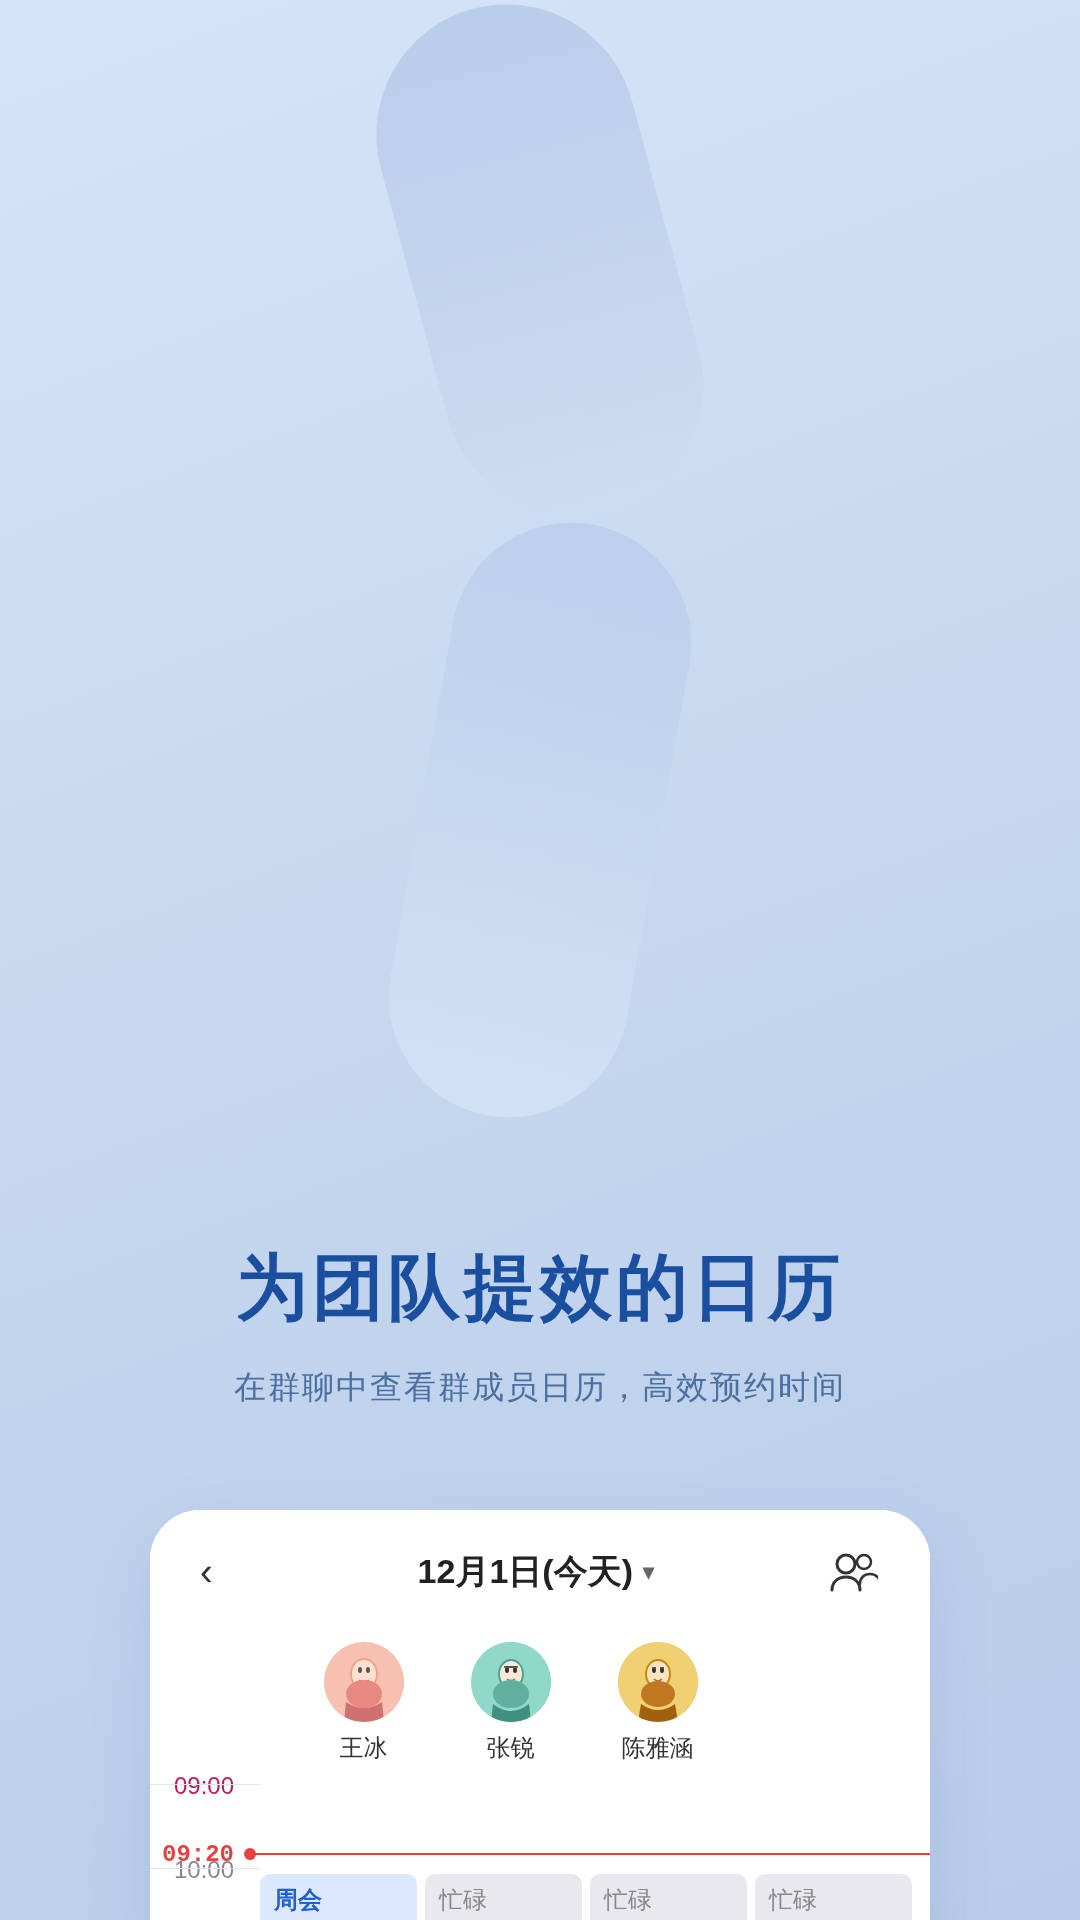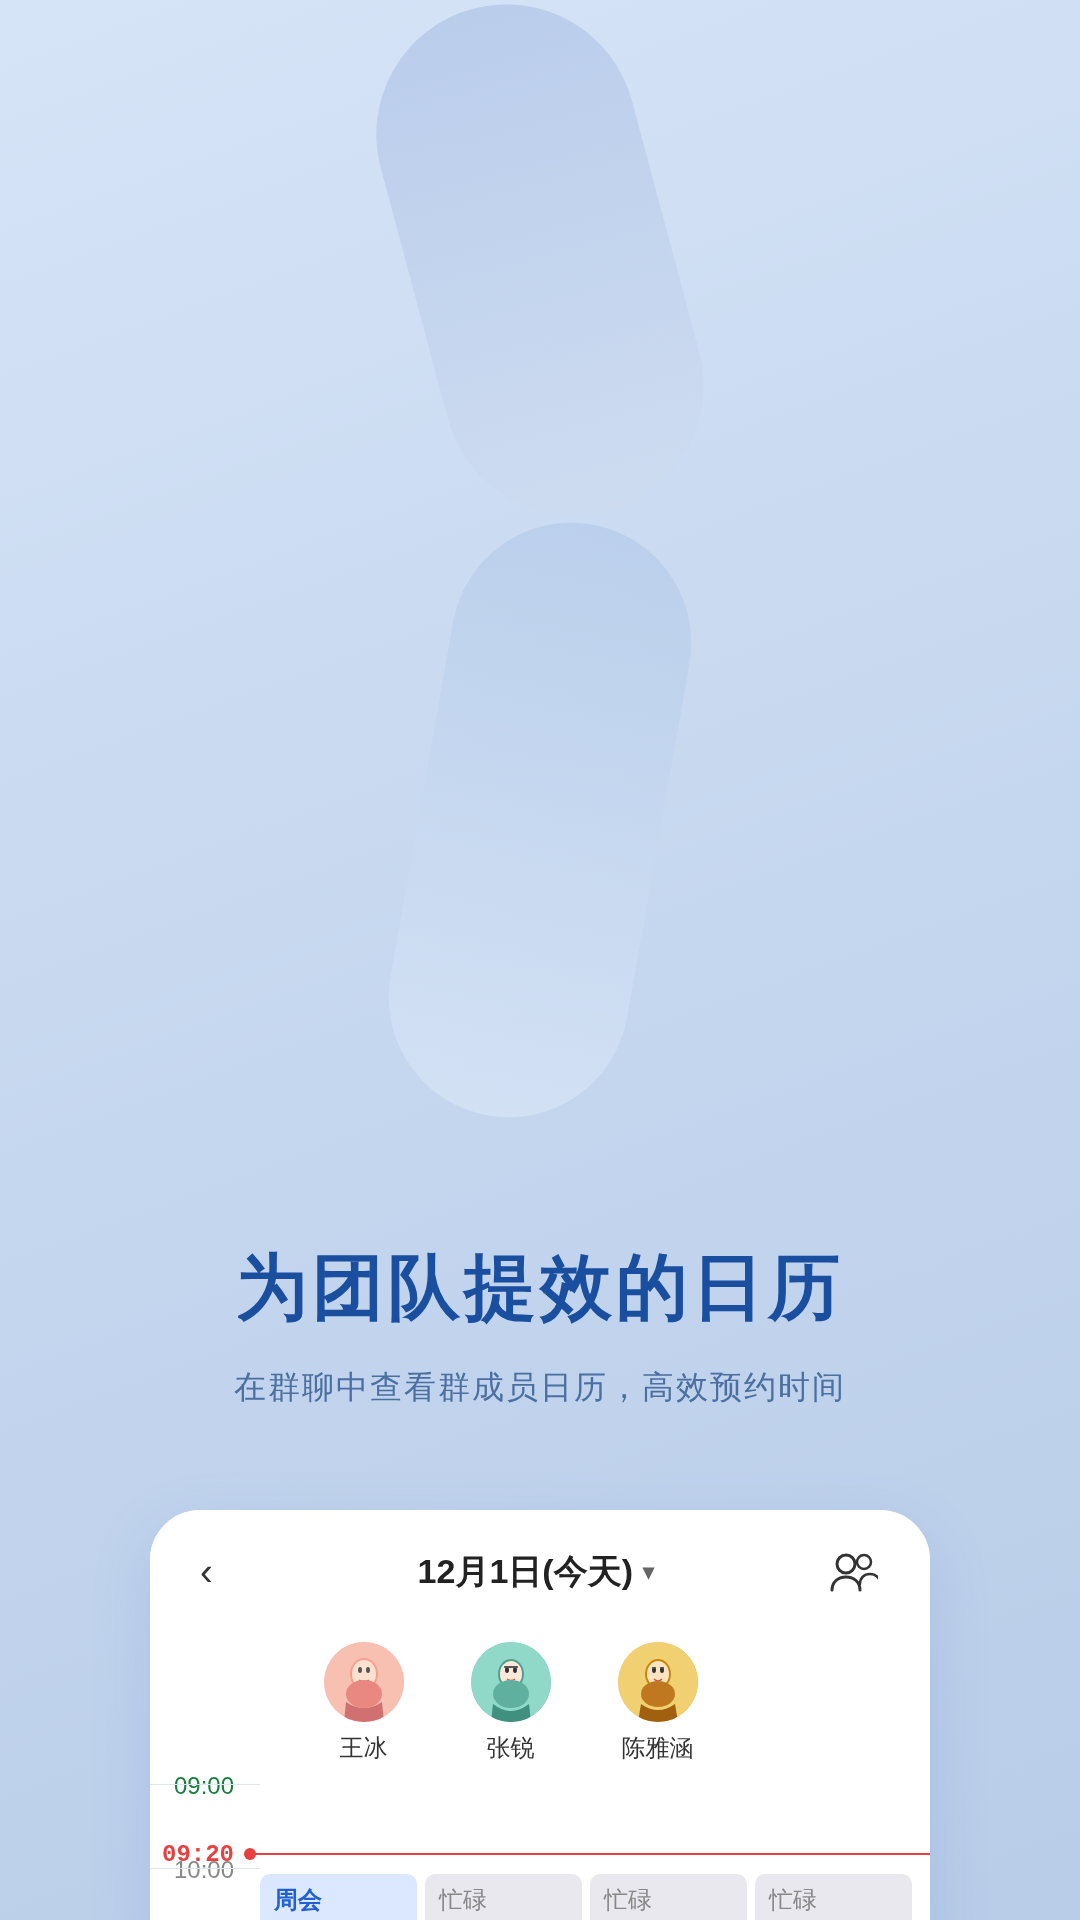--- a/index.html
+++ b/index.html
@@ -256,21 +256,21 @@
       </div>
       <span class="avatar-name">陈雅涵</span>
     </div>
 
   </div>
 
   <div style="background:#fff; position: relative; padding-bottom: 20px;">
 
     <div style="display:flex; min-height:56px; position:relative; align-items:flex-start;">
       <div style="width:100px;flex-shrink:0;position:relative;">
-        <span style="position:absolute;top:-12px;right:16px;font-size:24px;color:#15803d;margin-left:38px;">09:00</span>
+        <span style="position:absolute;top:-12px;right:16px;font-size:24px;color:#be185d;margin-left:38px;">09:00</span>
         <div style="position:absolute;top:0;left:0;right:-10px;height:1px;background:#e0e4ed;"></div>
       </div>
       <div style="flex:1;display:grid;grid-template-columns:repeat(4,1fr);gap:8px;padding:0 18px 0 10px;min-height:56px;">
         <div class="event-block ev-empty"></div>
         <div class="event-block ev-empty"></div>
         <div class="event-block ev-empty"></div>
         <div class="event-block ev-empty"></div>
       </div>
     </div>
 

